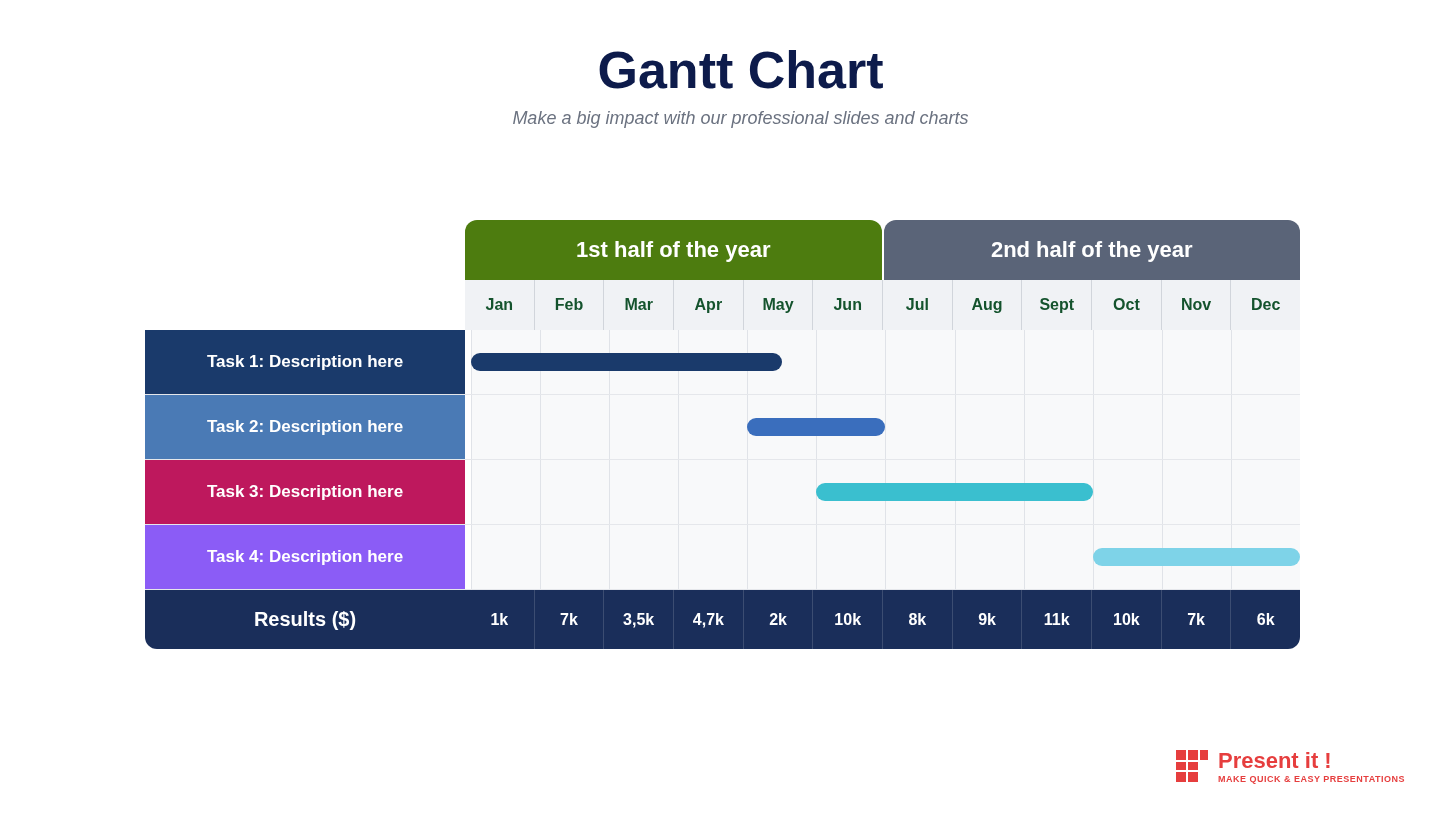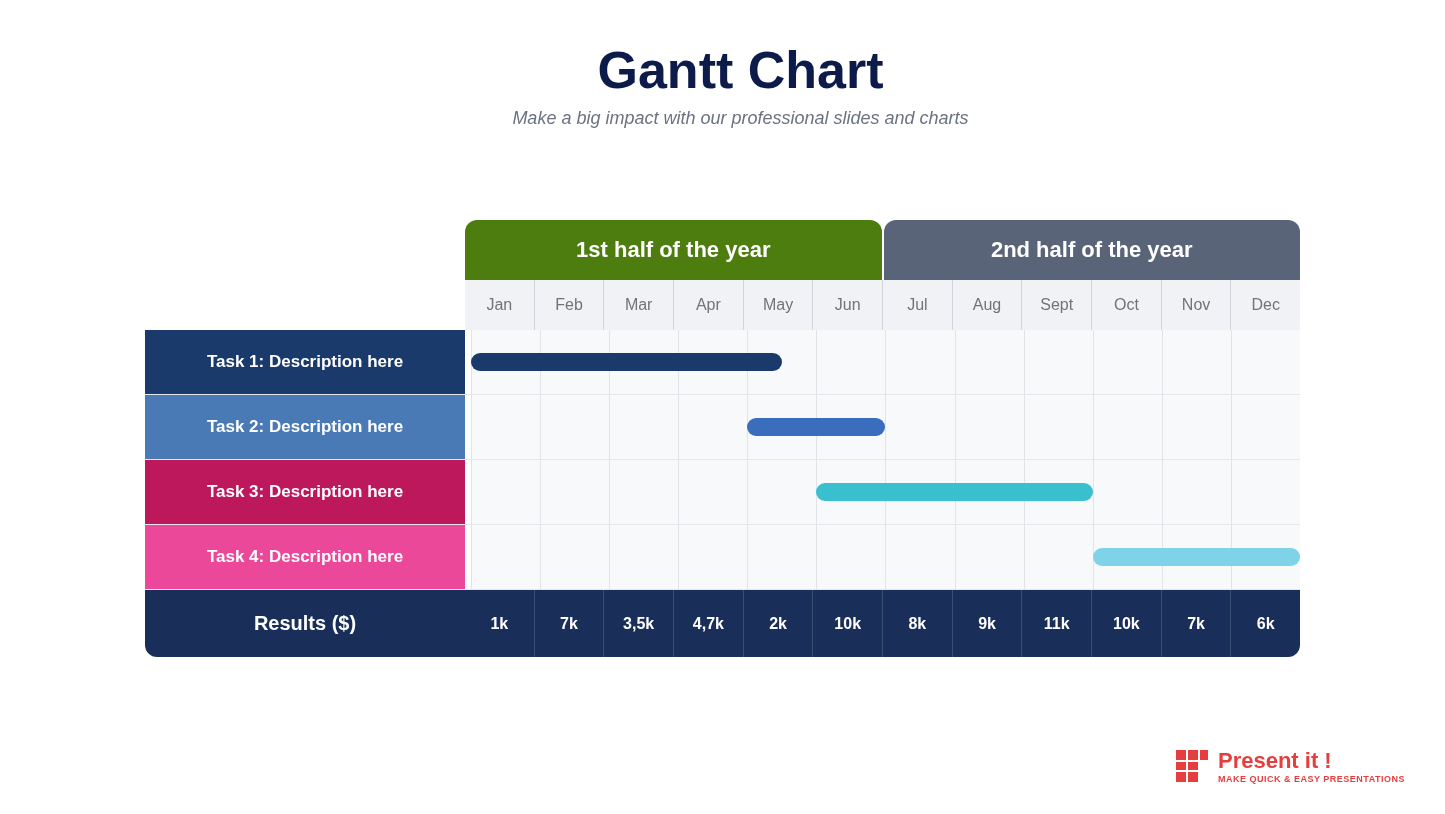--- a/index.html
+++ b/index.html
@@ -73,22 +73,22 @@
       background: #f0f2f5;
     }
 
     .month-cell {
       flex: 1;
       height: 50px;
       display: flex;
       align-items: center;
       justify-content: center;
       font-size: 16px;
-      font-weight: 400;
-      color: #737373;
+      font-weight: 700;
+      color: #14532d;
       border-left: 1px solid #d1d5db;
       text-align: right;
     }
 
     .month-cell:first-child {
       border-left: none;
     }
 
     
     .task-row {
@@ -105,21 +105,21 @@
       justify-content: center;
       font-size: 17px;
       font-weight: 600;
       color: #ffffff;
       flex-shrink: 0;
     }
 
     .task-label-1 { background: #1a3a6b; }
     .task-label-2 { background: #4a7ab5; }
     .task-label-3 { background: #be185d; }
-    .task-label-4 { background: #ec4899; }
+    .task-label-4 { background: #8b5cf6; }
 
     .task-grid {
       flex: 1;
       display: flex;
       position: relative;
       background: #f8f9fa;
     }
 
     .task-grid-col {
       flex: 1;
@@ -131,21 +131,21 @@
       position: absolute;
       height: 18px;
       top: 50%;
       transform: translateY(-50%);
       border-radius: 9px;
     }
 
     
     .results-row {
       display: flex;
-      height: 67px;
+      height: 59px;
       background: #1a2e5a;
       border-radius: 0 0 12px 12px;
     }
 
     .results-label {
       width: 320px;
       display: flex;
       align-items: center;
       justify-content: center;
       font-size: 20px;

